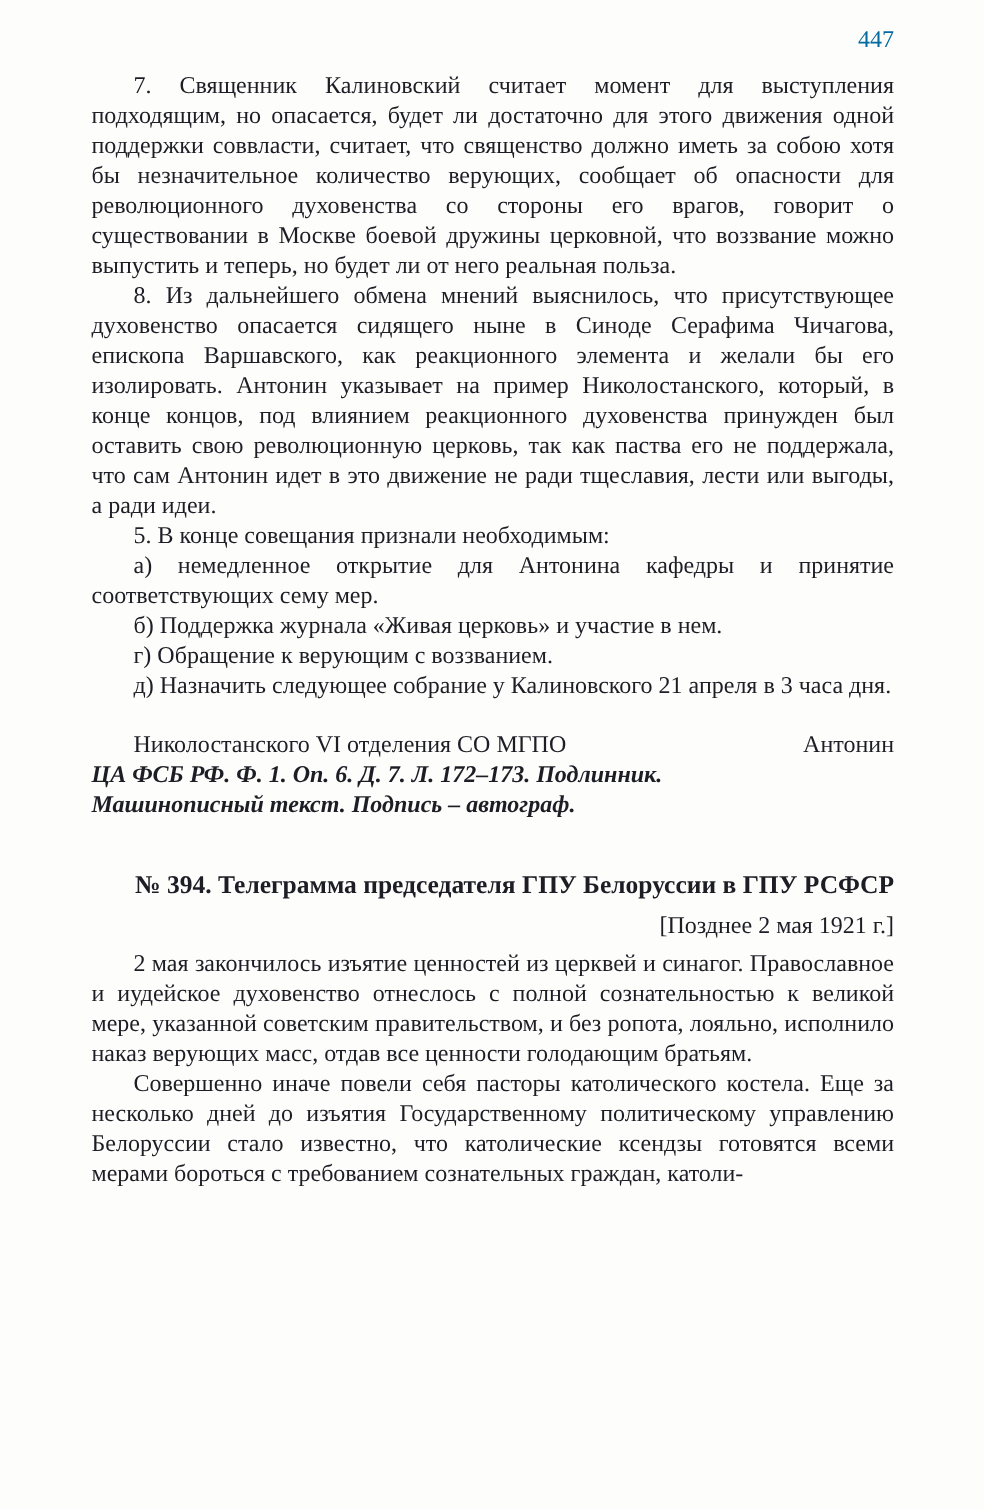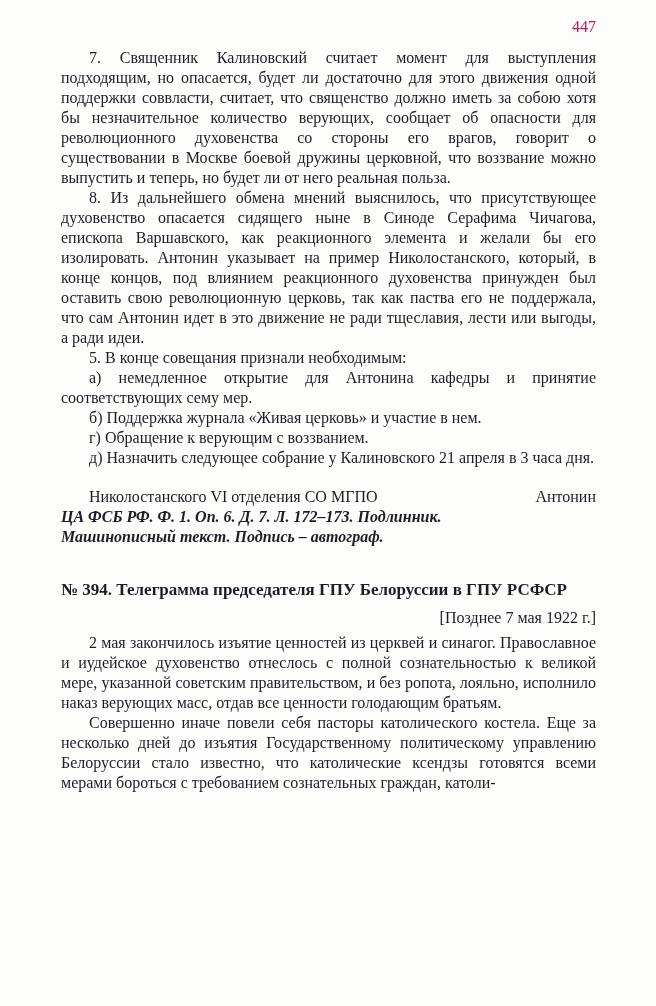--- a/index.html
+++ b/index.html
@@ -17,21 +17,21 @@
     color: #1d1d26;
     font-family: "Liberation Serif", "DejaVu Serif", serif;
     padding: 48px 60px 0 61px;
     overflow: hidden;
   }
   .page-number {
     position: absolute;
     top: 18px;
     right: 60px;
     font-size: 16px;
-    color: #be185d;
+    color: #0369a1;
   }
   .text-block {
     font-size: 16px;
     line-height: 20px;
     text-align: justify;
   }
   p.para {
     margin: 0;
     text-indent: 28px;
   }
@@ -47,21 +47,21 @@
   .archive-note {
     font-style: italic;
     text-align: left;
     font-weight: bold;
   }
   .doc-heading {
     margin: 32px 0 0 0;
     font-size: 17px;
     font-weight: bold;
     line-height: 22px;
-    text-align: left;
+    text-align: right;
     text-indent: 0;
   }
   .date-note {
     margin-top: 7px;
     text-align: right;
   }
   .doc-body {
     margin-top: 5px;
   }
 </style>
@@ -90,21 +90,21 @@
 
       <div class="archive-note">
         <div>ЦА ФСБ РФ. Ф. 1. Оп. 6. Д. 7. Л. 172–173. Подлинник.</div>
         <div>Машинописный текст. Подпись – автограф.</div>
       </div>
     </section>
 
     <section>
       <h2 class="doc-heading">№ 394. Телеграмма председателя ГПУ Белоруссии в ГПУ РСФСР</h2>
 
-      <div class="date-note">[Позднее 7 мая 1922 г.]</div>
+      <div class="date-note">[Позднее 2 мая 1921 г.]</div>
 
       <div class="doc-body">
         <p class="para">2 мая закончилось изъятие ценностей из церквей и синагог. Православное и иудейское духовенство отнеслось с полной сознательностью к великой мере, указанной советским правительством, и без ропота, лояльно, исполнило наказ верующих масс, отдав все ценности голодающим братьям.</p>
         <p class="para">Совершенно иначе повели себя пасторы католического костела. Еще за несколько дней до изъятия Государственному политическому управлению Белоруссии стало известно, что католические ксендзы готовятся всеми мерами бороться с требованием сознательных граждан, католи-</p>
       </div>
     </section>
 
   </main>
 </div>
 

